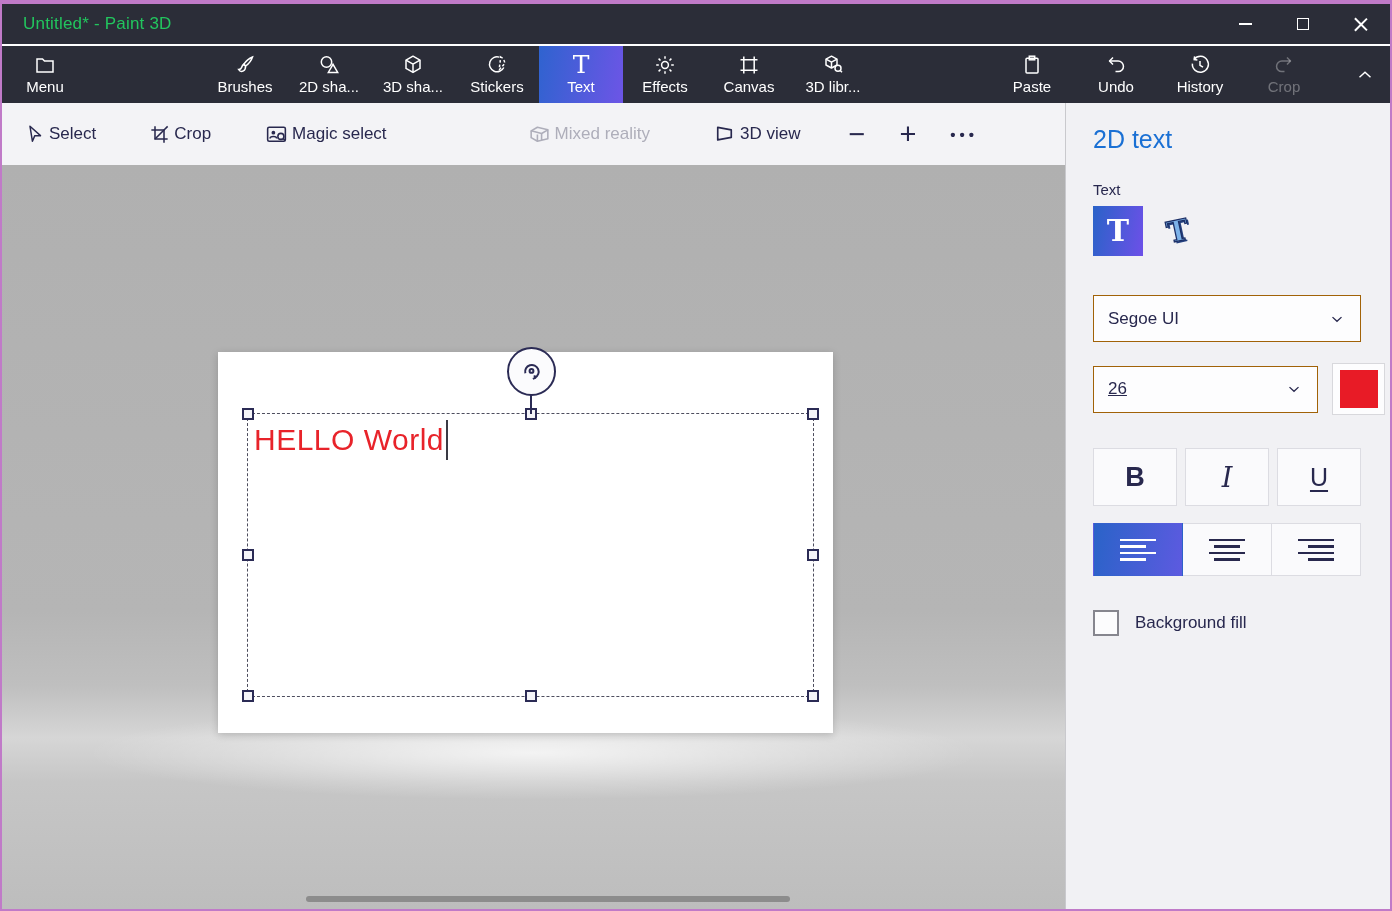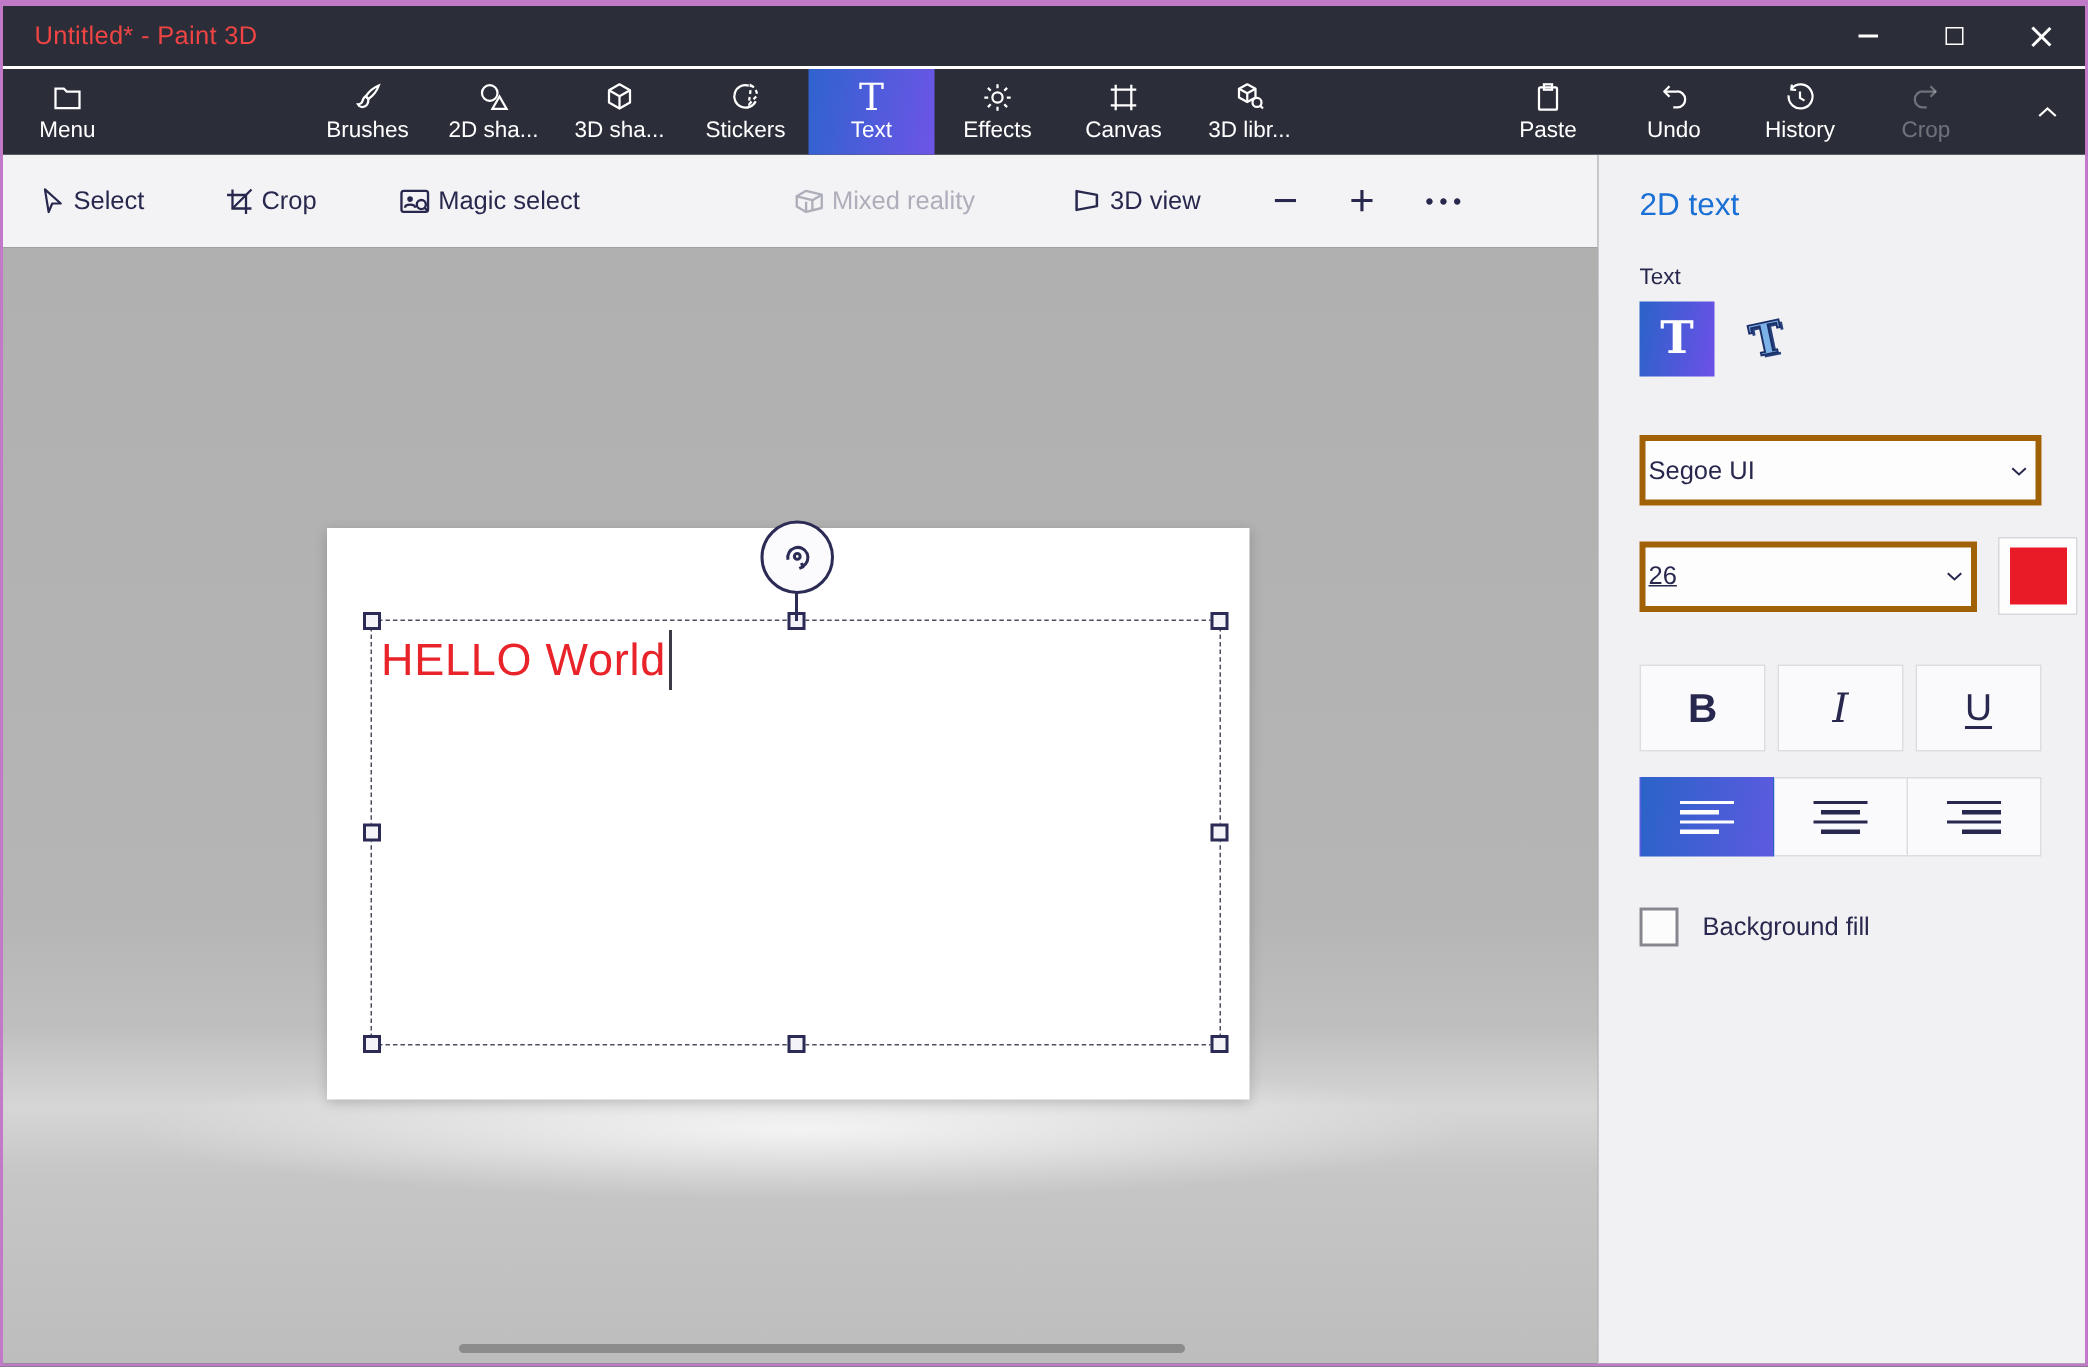--- a/index.html
+++ b/index.html
@@ -2,21 +2,21 @@
 <html><head>
 <meta charset="utf-8">
 <style>
   * { box-sizing: border-box; margin: 0; padding: 0; }
   html,body { width:1392px; height:911px; overflow:hidden; font-family:"Liberation Sans", sans-serif; }
   .window {
     position:relative; width:1392px; height:911px; background:#2b2d38;
     border:2px solid #c07ac8; border-top-width:4px;
   }
   
-  .titlebar { height:40px; display:flex; align-items:center; color:#ef4444; }
+  .titlebar { height:40px; display:flex; align-items:center; color:#22c55e; }
   .title { font-size:17px; padding-left:21px; letter-spacing:0.2px; }
   .win-controls { margin-left:auto; display:flex; height:100%; }
   .win-btn { width:58px; height:100%; display:flex; align-items:center; justify-content:center; cursor:default; }
   .min-glyph { width:13px; height:1.5px; background:#fff; }
   .max-glyph { width:12px; height:12px; border:1.5px solid #fff; }
   .close-glyph { position:relative; width:14px; height:14px; }
   .close-glyph::before,.close-glyph::after{ content:""; position:absolute; left:6px; top:-1px; width:1.5px; height:17px; background:#fff; }
   .close-glyph::before{ transform:rotate(45deg);} .close-glyph::after{ transform:rotate(-45deg);}
   .tb-sep { height:2px; background:#fff; }
   
@@ -48,28 +48,28 @@
   .canvas { position:absolute; left:216px; top:187px; width:615px; height:381px; background:#fff; box-shadow:0 2px 8px rgba(0,0,0,0.18); }
   .textbox { position:absolute; left:245px; top:248px; width:567px; height:284px; border:1.5px dashed #4e4e5e; }
   .canvas-text { position:absolute; left:6px; top:8px; font-size:30px; color:#e8232a; white-space:nowrap; letter-spacing:0.5px; }
   .caret { display:inline-block; width:2px; height:40px; background:#3a3a44; vertical-align:middle; margin-left:2px; transform:translateY(-2px); }
   .handle { position:absolute; width:12px; height:12px; background:#f4f4f8; border:2px solid #2b2b55; transform:translate(-50%,-50%); }
   .rotate-handle { position:absolute; left:505px; top:182px; width:49px; height:49px; border-radius:50%; background:#fbfbfd; border:2.5px solid #2b2b55; display:flex; align-items:center; justify-content:center; }
   .rotate-stem { position:absolute; left:528px; top:230px; width:1.5px; height:19px; background:#2b2b55; }
   .hscrollbar { position:absolute; left:304px; top:731px; width:484px; height:6px; background:#8c8c8c; border-radius:3px; }
   
   .panel { width:325px; background:#f1f1f4; border-left:1px solid #c9c9cd; padding-left:27px; color:#28284e; }
-  .panel-title { font-size:21px; color:#1a70d4; margin-top:22px; }
+  .panel-title { font-size:25px; color:#1a70d4; margin-top:22px; }
   .sec-label { font-size:15px; margin-top:27px; }
   .texttype-row { display:flex; align-items:center; gap:13px; margin-top:8px; }
   .btn-2dtext { width:50px; height:50px; background:linear-gradient(100deg,#2a63c8 0%,#6d50e8 100%); display:flex; align-items:center; justify-content:center; }
   .btn-2dtext .t2 { font-family:"DejaVu Serif", serif; color:#fff; font-size:30px; font-weight:bold; line-height:1; }
   .btn-3dtext { width:44px; height:50px; display:flex; align-items:center; justify-content:center; }
   .t3 { font-family:"DejaVu Serif", serif; font-size:29px; font-weight:bold; color:#7db2e8; -webkit-text-stroke:1.3px #1c2f66; text-shadow:2px 2px 0 #24407e; transform:rotate(-12deg); line-height:1; }
-  .dropdown { width:268px; height:47px; background:#fdfdfe; border:4px solid #a16207; display:flex; align-items:center; padding:0 2px; font-size:17px; cursor:default; }
+  .dropdown { width:268px; height:47px; background:#fdfdfe; border:1px solid #a16207; display:flex; align-items:center; padding:0 14px; font-size:17px; cursor:default; }
   .dropdown .dd-chev { margin-left:auto; }
   .dd-font { margin-top:39px; }
   .size-row { margin-top:21px; display:flex; align-items:center; gap:14px; }
   .dd-size { width:225px;text-decoration:underline; }
   .swatch-box { width:53px; height:52px; background:#fdfdfe; border:1px solid #d8d8dc; display:flex; align-items:center; justify-content:center; }
   .swatch { width:38px; height:38px; background:#e81b26; }
   .biu-row { margin-top:33px; display:flex; gap:8px; }
   .biu-btn { width:84px; height:58px; background:#fafafc; border:1px solid #dcdce2; display:flex; align-items:center; justify-content:center; cursor:default; }
   .b-glyph { font-size:27px; font-weight:bold; }
   .i-glyph { font-family:"DejaVu Serif", serif; font-size:27px; font-style:italic; }

